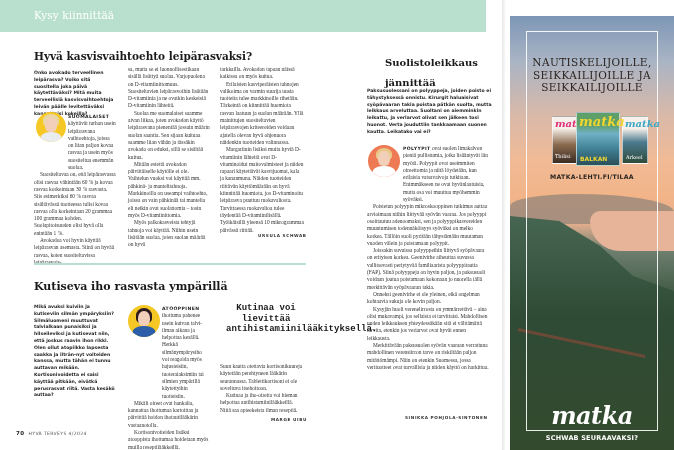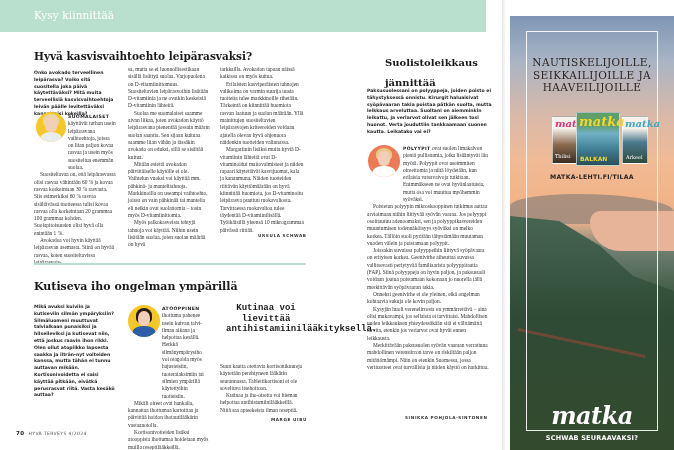--- a/index.html
+++ b/index.html
@@ -79,21 +79,21 @@
 
 <div class="body-col" style="left:220px;top:66px;width:84px;">
   <p>tarkkailla. Avokadon tapaan näissä kaikissa on myös kuitua.</p>
   <p>Erilaisten kasviperäisten tahnojen valikoima on varmin suurija uusia tuotteita tulee markkinoille rihetään. Tärkeintä on kiinnittää huomiota rasvan laatuun ja suolan määrään. Yllä mainittujen suositeltavien leipärasvojen kriteereiden voidaan ajatella olevan hyvä ohjenuora näidenkin tuotteiden valinnassa.</p>
   <p>Margariinin lisäksi muita hyviä D-vitamiinin lähteitä ovat D-vitaminoidut maitovalmisteet ja niiden rapaari käytettävät kasvijuomat, kala ja kananmuna. Näiden tuotteiden riittävän käyttömäärään on hyvä kiinnittää huomiota, jos D-vitaminoitu leipärasva puuttuu ruokavaliosta. Tarvittaessa ruokavalioa tulee täydentää D-vitamiinilisällä. Työikäisillä yleensä 10 mikrogrammaa päivässä riittää.</p>
 </div>
 <div class="byline" style="left:258px;top:233px;">URSULA SCHWAB</div>
 
 <div class="divider" style="left:34px;top:263px;width:272px;"></div>
 
-<div class="article-title" style="left:34px;top:280px;font-size:11px;">Kutiseva iho ongelman ympärillä</div>
+<div class="article-title" style="left:34px;top:280px;font-size:11px;">Kutiseva iho rasvasta ympärillä</div>
 <div class="lead" style="left:34px;top:304px;width:82px;">Mikä avuksi kuiviin ja kutiseviin silmän ympäryksiin? Silmäluomeni muuttuvat talvialkaan punaisiksi ja hilseileviksi ja kutisevat niin, että joskus raavin ihon rikki. Olen ollut atopiikko lapsesta saakka ja ilträn-nyt voiteiden kanssa, mutta tähän ei tunnu auttavan mikään. Kortisonivoidetta ei saisi käyttää pitkään, eivätkä perusrasvat riitä. Vasta kesäkö auttaa?</div>
 
 <div class="avatar avatar-yellow" style="left:128px;top:305px;width:32px;height:32px;">
   <div class="hair" style="background:#2a1a1e;height:48%;"></div>
   <div class="face"></div>
   <div class="shoulders" style="background:#2c5fa8;"></div>
 </div>
 
 <div class="body-col" style="left:128px;top:305px;width:82px;">
   <p style="padding-left:34px;text-indent:0;"><span class="kw">ATOOPPINEN</span><span> ihottuma pahenee usein kuivan talvi-ilman aikana ja helpottaa kesällä. Herkkä silmänympärysiho voi reagoida myös hajusteisiin, tuoteraiaksimiin tai silmien ympärillä käytettyihin tuotteisiin.</span></p>
@@ -137,21 +137,21 @@
 <div class="ad">
   <div class="mountains1"></div>
   <div class="lake"></div>
   <div class="forest"></div>
   <div class="branch"></div>
   <div class="ad-frame"></div>
 
   <div class="ad-headline">
     <div>NAUTISKELIJOILLE,</div>
     <div>SEIKKAILIJOILLE JA</div>
-    <div>HAAVEILIJOILLE</div>
+    <div>SEIKKAILIJOILLE</div>
   </div>
 
   <div class="mag" style="left:42px;top:100px;width:26px;height:48px;background:linear-gradient(#f5f0ea 0%,#f5f0ea 25%,#8b6b4f 60%,#3a2b22 100%);">
     <span class="mag-logo" style="color:#e0307a;font-size:10px;">matka</span>
     <span style="position:absolute;left:2px;top:36px;font-family:'DejaVu Serif',serif;font-size:5px;color:#fff;">Tbilisi</span>
   </div>
   <div class="mag" style="left:112px;top:100px;width:26px;height:48px;background:linear-gradient(#f5f0ea 0%,#f5f0ea 25%,#4b7a8f 55%,#2e4a3a 100%);">
     <span class="mag-logo" style="color:#3fa7c4;font-size:10px;">matka</span>
     <span style="position:absolute;left:3px;top:37px;font-family:'DejaVu Serif',serif;font-size:5px;color:#fff;">Arkeel</span>
   </div>

